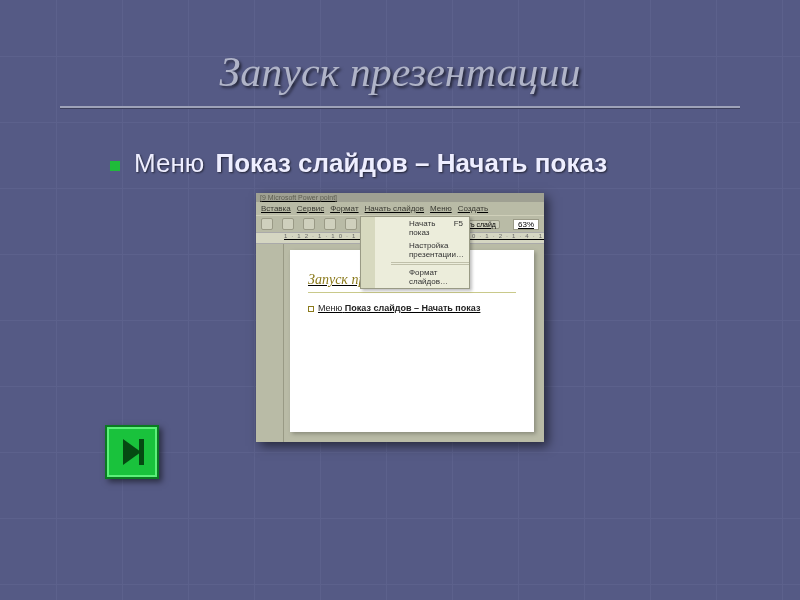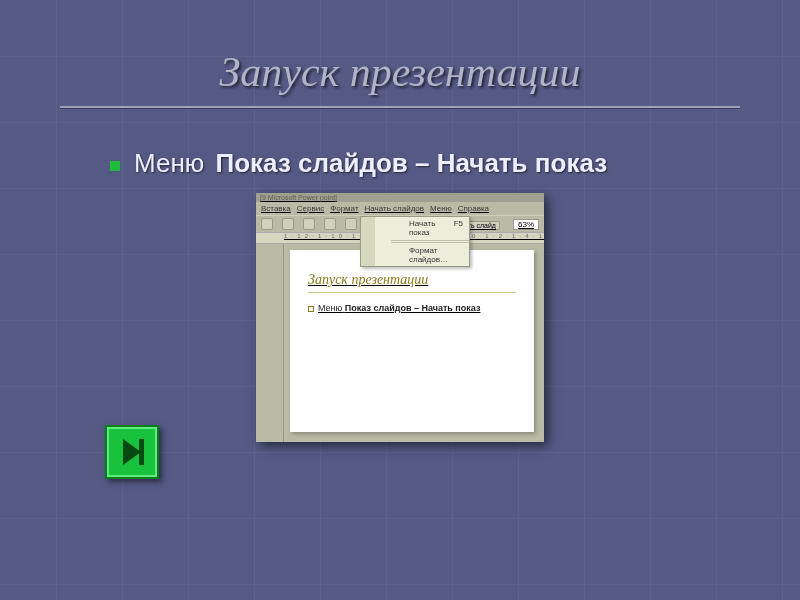--- a/index.html
+++ b/index.html
@@ -42,21 +42,21 @@
   .bullet-row .m-normal { font-weight: normal; margin-right: 4px;}
   .screenshot-wrap {
     width: 288px; margin: 0 auto;
     box-shadow: 4px 4px 10px rgba(0,0,0,.55);
     background: #9fa092;
     font-size: 8px;
     text-decoration: underline;
   }
   .ss-titlebar { background:#9fa092; color:#5c5c50; padding:1px 4px; font-size:7px;}
   .ss-menubar { display:flex; gap:6px; background:#b9bba6; color:#3b3b33; padding:2px 5px; font-size:8px;}
-  .ss-toolbar { display:flex; align-items:flex-end; gap:9px; background:#b9bba6; padding:2px 5px; border-top:1px solid #cfcfb9; }
+  .ss-toolbar { display:flex; align-items:center; gap:9px; background:#b9bba6; padding:2px 5px; border-top:1px solid #cfcfb9; }
   .ss-toolbar .btn { width:12px; height:12px; background:#cfd0bd; border:1px solid #9a9a86; border-radius:2px;}
   .ss-toolbar .zoom { margin-left:auto; font-size:8px; background:#fff; padding:0 4px; border:1px solid #9a9a86;}
   .ss-toolbar .txtbtn { font-size:7px; padding:0 3px; border:1px solid #9a9a86; background:#cfd0bd; border-radius:2px;}
   .ss-drop {
     position:absolute; left:104px; top:14px; width:110px;
     background:#eceddb; border:1px solid #999a85; font-size:8px;
     z-index:5; box-shadow:2px 2px 3px rgba(0,0,0,.25);padding-left:30px;
   }
   .ss-drop .item{ display:flex; justify-content:space-between; padding:2px 6px 2px 18px; color:#333;}
   .ss-drop .item:first-child{ background:#d7d9bf;}
@@ -108,39 +108,42 @@
 
   <div class="screenshot-wrap">
     <div class="ss-titlebar">[9 Microsoft Power point]</div>
     <div class="ss-bars">
       <div class="ss-menubar">
         <span>Вставка</span>
         <span>Сервис</span>
         <span>Формат</span>
         <span>Начать слайдов</span>
         <span>Меню</span>
-        <span>Справка</span>
+        <span>Создать</span>
       </div>
       <div class="ss-toolbar">
         <span class="btn"></span>
         <span class="btn"></span>
         <span class="btn"></span>
         <span class="btn"></span>
         <span class="btn"></span>
         <span class="btn"></span>
         <span class="txtbtn">Конструктор</span>
         <span class="txtbtn">Создать слайд</span>
         <span class="zoom">63%</span>
       </div>
 
       <div class="ss-drop">
         <div class="iconcol"></div>
         <div class="item">
           <span>Начать показ</span>
           <span>F5</span>
+        </div>
+        <div class="item">
+          <span>Настройка презентации…</span>
         </div>
         <div class="sep"></div>
         <div class="sep"></div>
         <div class="item">
           <span>Формат слайдов…</span>
         </div>
       </div>
     </div>
 
     <div class="ss-body">

